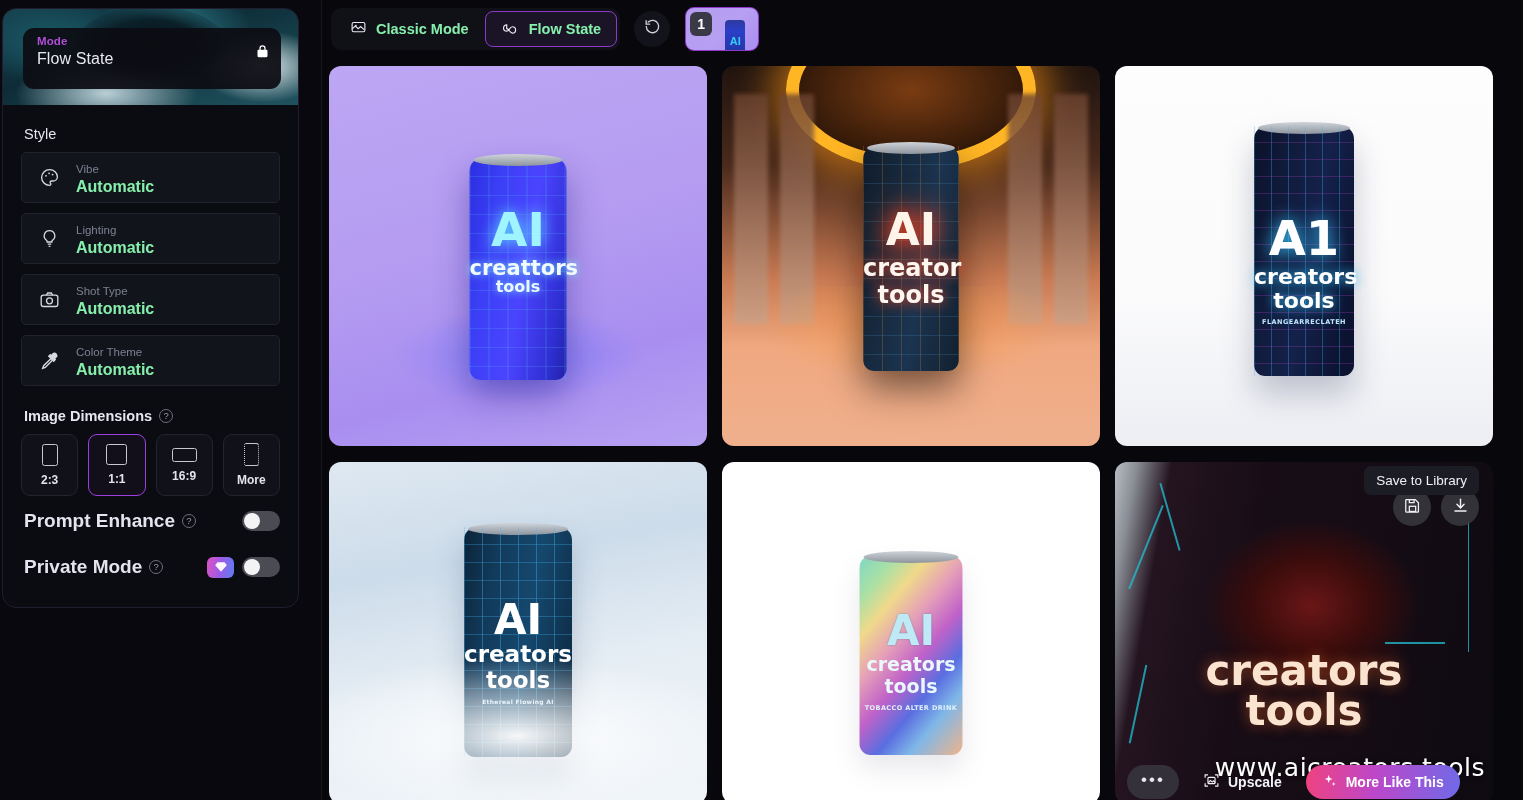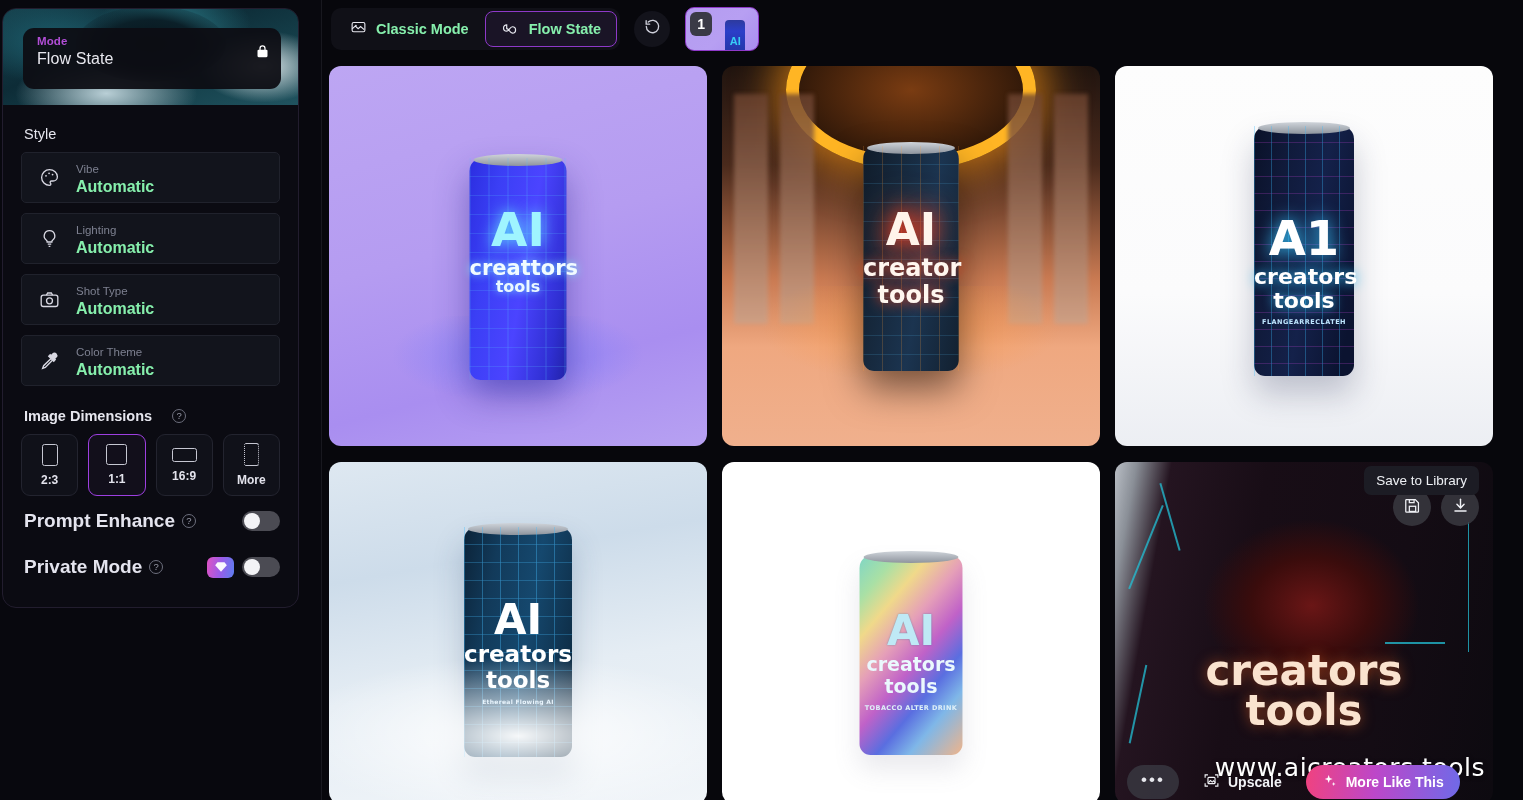--- a/index.html
+++ b/index.html
@@ -97,21 +97,21 @@
     color: #d8d8e2;
     flex: 0 0 30px;
     margin-right: 12px;
   }
   .style-txt { line-height: 1.18; }
   .style-key { color: #7d8090; font-size: 11.5px; }
   .style-val { color: #86efac; font-size: 16px; font-weight: bold; margin-top: 1px; }
 
   
   .dim-title-row {
-    display: flex; align-items: center; gap: 20px;
+    display: flex; align-items: center; gap: 7px;
     padding: 12px 0 10px 21px;
   }
   .dim-title { color: #e6e6ee; font-size: 14.5px; font-weight: bold; }
   .qmark {
     width: 14px; height: 14px; border-radius: 50%;
     border: 1px solid #6d6f7d; color: #9a9caa;
     font-size: 9.5px; line-height: 12px; text-align: center;
     flex: 0 0 14px;
   }
   .dim-row { display: flex; gap: 10px; padding: 0 18px; }

